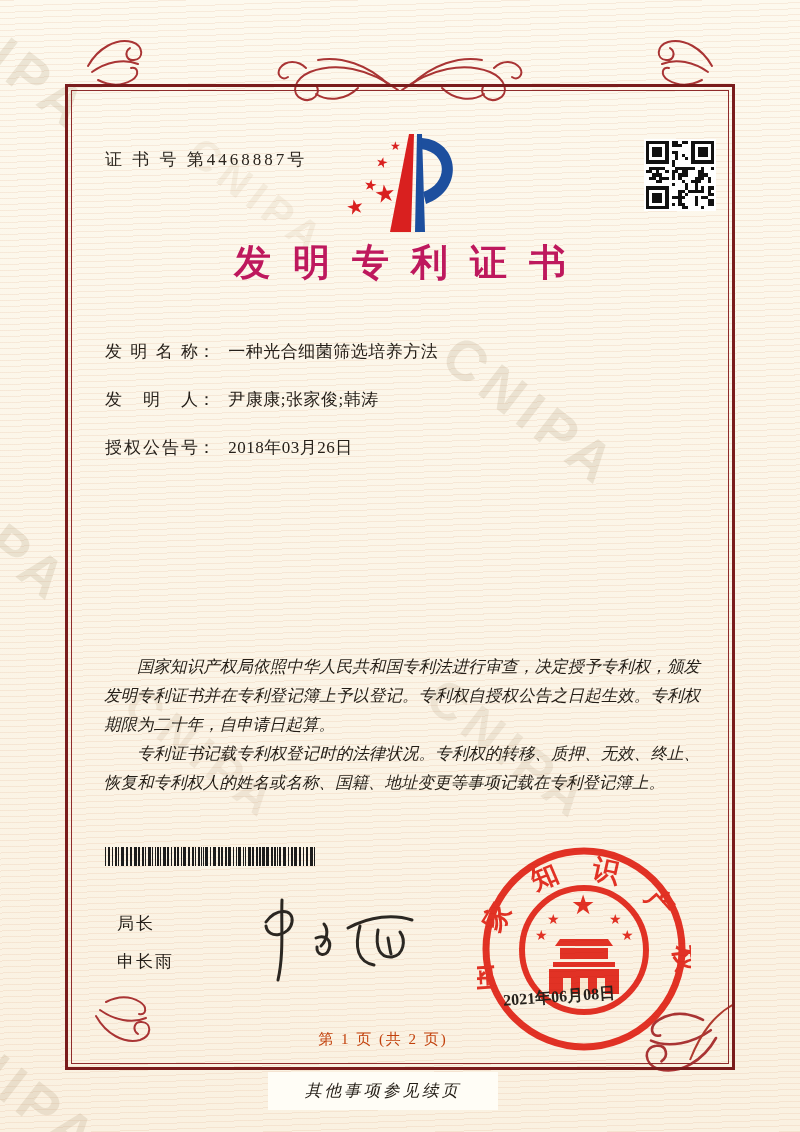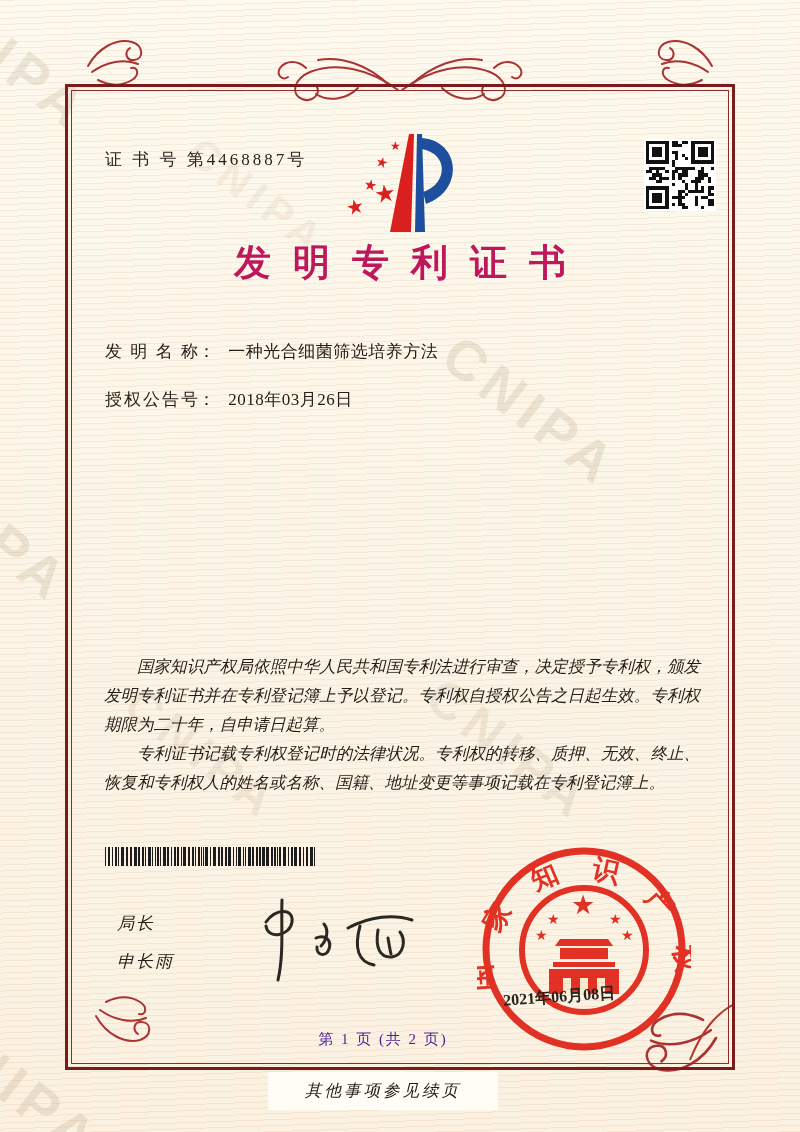--- a/index.html
+++ b/index.html
@@ -48,26 +48,26 @@
   .fl{display:inline-block;width:93px;text-align:justify;text-align-last:justify;
       -moz-text-align-last:justify;text-justify:inter-character;vertical-align:top;}
   .fc{display:inline-block;vertical-align:top;}
   .fv{display:inline-block;margin-left:9px;vertical-align:top;letter-spacing:0.5px;}
   .fv-num{font-family:"Liberation Serif", serif;letter-spacing:1px;}
   .fv-date1{width:196px;}
   .body-text{position:absolute;left:104px;top:652px;width:596px;
     font-size:16.5px;line-height:29px;font-style:italic;color:#231d16;text-align:justify;}
   .body-text p{margin:0;text-indent:2em;}
   .barcode{position:absolute;left:105px;top:847px;}
-  .signer{position:absolute;left:117px;top:912px;font-size:17px;letter-spacing:2px;font-style:italic;}
+  .signer{position:absolute;left:117px;top:912px;font-size:17px;letter-spacing:2px;}
   .signer div{margin-bottom:15px;}
   .sig{position:absolute;left:228px;top:892px;}
   .seal{position:absolute;left:477px;top:842px;mix-blend-mode:multiply;opacity:0.95;}
   .page-info{position:absolute;left:383px;top:1030px;transform:translateX(-50%);
-    font-size:15px;letter-spacing:2px;color:#4c1d95;white-space:nowrap;}
+    font-size:15px;letter-spacing:2px;color:#c2410c;white-space:nowrap;}
   .cont-box{position:absolute;left:383px;top:1072px;transform:translateX(-50%);
     background:#fffdf6;padding:8px 37px;white-space:nowrap;}
   .cont-note{font-size:16.5px;font-style:italic;letter-spacing:3px;color:#231d16;}
 </style>
 </head>
 <body>
 
 <div class="texture"></div>
 
 <span class="wm wm1">CNIPA</span>
@@ -238,20 +238,24 @@
 </svg>
 
 <div class="title">发明专利证书</div>
 
 <div class="fields">
   <div class="frow">
     <span class="fl">发明名称</span><span class="fc">：</span>
     <span class="fv">一种光合细菌筛选培养方法</span>
   </div>
   <div class="frow">
+    <span class="fl">发明人</span><span class="fc">：</span>
+    <span class="fv">尹康康;张家俊;韩涛</span>
+  </div>
+  <div class="frow">
     <span class="fl">授权公告号</span><span class="fc">：</span>
     <span class="fv">2018年03月26日</span>
   </div>
 </div>
 
 <div class="body-text">
   <p>国家知识产权局依照中华人民共和国专利法进行审查，决定授予专利权，颁发发明专利证书并在专利登记簿上予以登记。专利权自授权公告之日起生效。专利权期限为二十年，自申请日起算。</p>
   <p>专利证书记载专利权登记时的法律状况。专利权的转移、质押、无效、终止、恢复和专利权人的姓名或名称、国籍、地址变更等事项记载在专利登记簿上。</p>
 </div>
 

